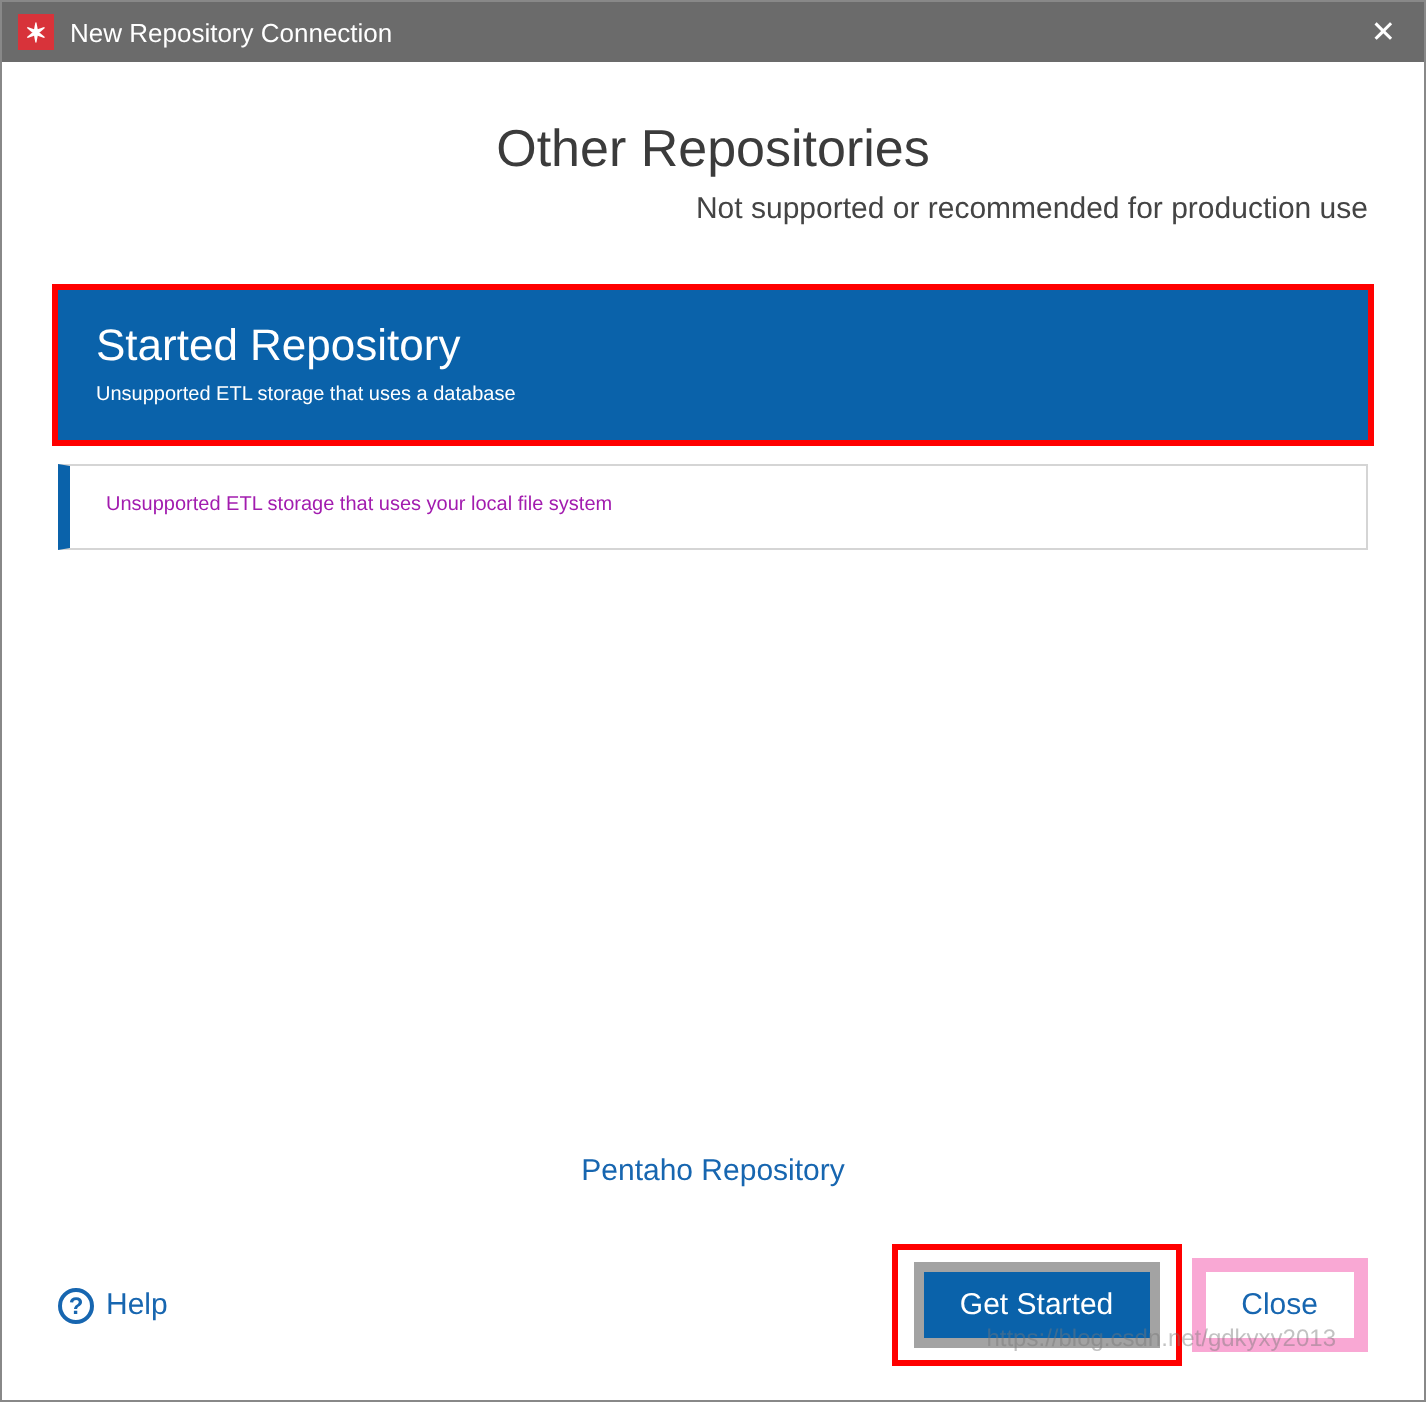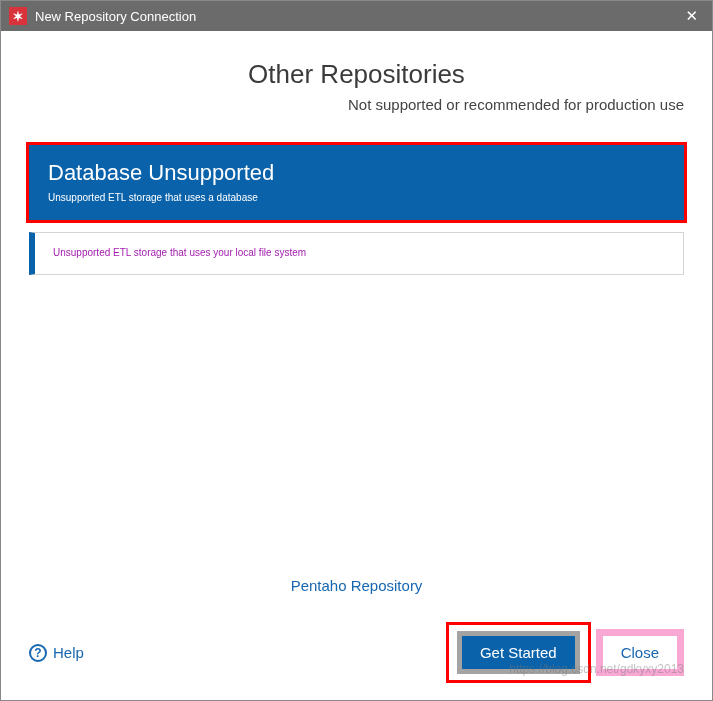--- a/index.html
+++ b/index.html
@@ -26,41 +26,41 @@
     .bottom-link { text-align: center; margin-top: auto; }
     .bottom-link a { color: #1766b0; font-size: 15px; text-decoration: none; }
     .footer { display: flex; align-items: center; margin-top: 30px; gap: 8px; }
     .help { display: flex; align-items: center; gap: 6px; color: #1766b0; font-size: 15px; cursor: pointer; }
     .help-circle { width: 18px; height: 18px; border: 2px solid #1766b0; border-radius: 50%; display: inline-flex; align-items: center; justify-content: center; font-weight: bold; font-size: 12px; color: #1766b0; }
     .footer-spacer { flex: 1; }
     .btn { font-size: 15px; padding: 8px 18px; cursor: pointer; }
     .btn-primary { background: #0a62aa; color: #fff; border: 5px solid #a3a3a3; }
     .btn-secondary { background: #fff; color: #1766b0; border: 7px solid #f9a8d4; }
     .primary-wrap { outline: 3px solid #ff0000; padding: 6px 8px; display: inline-block; }
-    .watermark { position: absolute; right: 28px; bottom: 24px; color: rgba(120,120,120,0.45); font-size: 12px; pointer-events: none; }
+    .watermark { position: absolute; right: 44px; bottom: 24px; color: rgba(120,120,120,0.45); font-size: 12px; pointer-events: none; }
   </style>
 </head>
 <body>
 
 <div class="titlebar">
   <span class="titlebar-icon">✶</span>
   <span>New Repository Connection</span>
   <span class="titlebar-spacer"></span>
   <span class="titlebar-close">✕</span>
 </div>
 
 <div class="content">
   <div class="heading-area">
     <div class="heading">Other Repositories</div>
     <div class="subheading">Not supported or recommended for production use</div>
   </div>
 
   <div class="options">
     <div class="card selected highlight-red">
-      <div class="card-title">Database Unsupported</div>
+      <div class="card-title">Started Repository</div>
       <div class="card-desc">Unsupported ETL storage that uses a database</div>
     </div>
     <div class="card unselected">
       <div class="card-desc">Unsupported ETL storage that uses your local file system</div>
     </div>
   </div>
 
   <div class="bottom-link">
     <a href="#">Pentaho Repository</a>
   </div>

